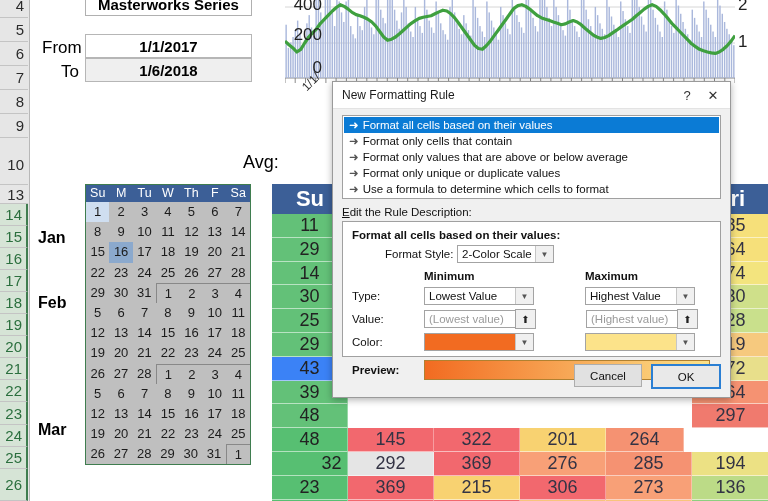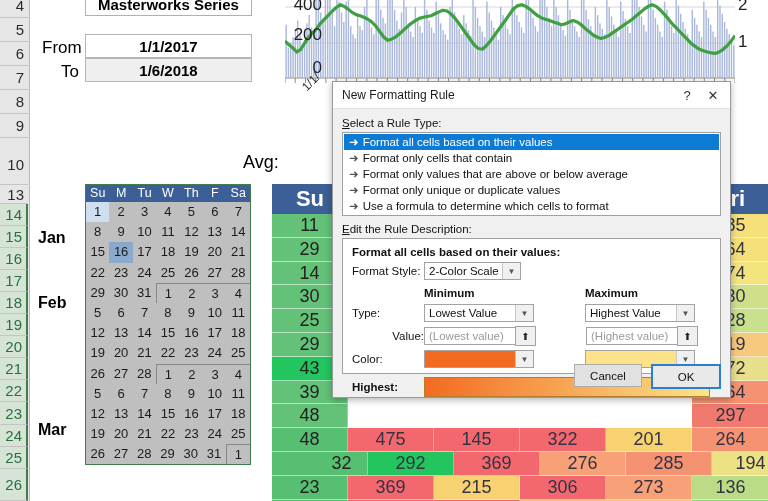--- a/index.html
+++ b/index.html
@@ -577,21 +577,21 @@
         </div>
         <div class="grow">
           <div class="gcell sucol" style="width: 76px; background: rgb(99, 193, 120);">29</div>
           <div class="gcell" style="width: 86px;"></div>
           <div class="gcell" style="width: 86px;"></div>
           <div class="gcell" style="width: 86px;"></div>
           <div class="gcell" style="width: 86px;"></div>
           <div class="gcell" style="width: 78px; background: rgb(246, 201, 126);">219</div>
         </div>
         <div class="grow">
-          <div class="gcell sucol" style="width: 76px; background: #22c55e;">43</div>
+          <div class="gcell sucol" style="width: 76px; background: #3b82f6;">43</div>
           <div class="gcell" style="width: 86px;"></div>
           <div class="gcell" style="width: 86px;"></div>
           <div class="gcell" style="width: 86px;"></div>
           <div class="gcell" style="width: 86px;"></div>
           <div class="gcell" style="width: 78px; background: rgb(232, 223, 139);">172</div>
         </div>
         <div class="grow">
           <div class="gcell sucol" style="width: 76px; background: rgb(99, 193, 120);">39</div>
           <div class="gcell" style="width: 86px;"></div>
           <div class="gcell" style="width: 86px;"></div>
@@ -602,29 +602,28 @@
         <div class="grow">
           <div class="gcell sucol" style="width: 76px; background: rgb(99, 193, 120);">48</div>
           <div class="gcell" style="width: 86px;"></div>
           <div class="gcell" style="width: 86px;"></div>
           <div class="gcell" style="width: 86px;"></div>
           <div class="gcell" style="width: 86px;"></div>
           <div class="gcell" style="width: 78px; background: rgb(240, 122, 110);">297</div>
         </div>
         <div class="grow">
           <div class="gcell sucol" style="width: 76px; background: rgb(87, 191, 114);">48</div>
-          <div class="gcell" style="width: 86px; background: rgb(242, 104, 110);">475</div>
           <div class="gcell" style="width: 86px; background: rgb(242, 104, 110);">145</div>
           <div class="gcell" style="width: 86px; background: rgb(242, 104, 110);">322</div>
           <div class="gcell" style="width: 86px; background: rgb(248, 210, 113);">201</div>
           <div class="gcell" style="width: 78px; background: rgb(245, 146, 114);">264</div>
         </div>
         <div class="grow">
-          <div class="gcell sucol" style="width: 96px; background: rgb(87, 191, 114); padding-left: 44px;">32</div>
-          <div class="gcell" style="width: 86px; background: #22c55e;">292</div>
+          <div class="gcell sucol" style="width: 76px; background: rgb(87, 191, 114); padding-left: 44px;">32</div>
+          <div class="gcell" style="width: 86px; background: #e5e5e5;">292</div>
           <div class="gcell" style="width: 86px; background: rgb(242, 104, 110);">369</div>
           <div class="gcell" style="width: 86px; background: rgb(248, 160, 119);">276</div>
           <div class="gcell" style="width: 86px; background: rgb(245, 146, 114);">285</div>
           <div class="gcell" style="width: 78px; background: rgb(236, 225, 132);">194</div>
         </div>
         <div class="grow">
           <div class="gcell sucol" style="width: 76px; background: rgb(87, 191, 114);">23</div>
           <div class="gcell" style="width: 86px; background: rgb(242, 104, 110);">369</div>
           <div class="gcell" style="width: 86px; background: rgb(248, 210, 113);">215</div>
           <div class="gcell" style="width: 86px; background: rgb(242, 104, 110);">306</div>
@@ -644,40 +643,37 @@
 
   <div class="dlg">
 
     <div class="dlg-title">
       <span class="t">New Formatting Rule</span>
       <span class="dlg-btn">?</span>
       <span class="dlg-btn">✕</span>
     </div>
 
     <div class="dlg-body">
-      <div class="sec-lbl">
-        <u>S</u><span id="ruleTypeRest">elect a Rule Type:</span>
-      </div>
 
       <div class="rulelist" id="rulelist">
           <div class="rule sel"><span class="ar">➜</span><span>Format all cells based on their values</span></div>
           <div class="rule"><span class="ar">➜</span><span>Format only cells that contain</span></div>
           <div class="rule"><span class="ar">➜</span><span>Format only values that are above or below average</span></div>
           <div class="rule"><span class="ar">➜</span><span>Format only unique or duplicate values</span></div>
           <div class="rule"><span class="ar">➜</span><span>Use a formula to determine which cells to format</span></div>
         </div>
 
       <div class="sec-lbl" style="margin-top:7px;">
         <u>E</u><span id="editRest">dit the Rule Description:</span>
       </div>
 
       <div class="descbox">
         <div class="desc-h">Format all cells based on their values:</div>
 
-        <div class="frow" style="margin-bottom:7px;">
+        <div class="frow" style="margin-bottom:7px;margin-left:33px;">
           <span style="width:72px;">Format Style:</span>
           <div class="field" style="width:97px;">
             <span class="cap">2-Color Scale</span>
             <span class="combo-arrow">▼</span>
           </div>
         </div>
 
         <div class="frow" style="margin-bottom:5px;">
           <span style="width:72px;"></span>
           <span style="width:125px;font-weight:bold;">Minimum</span>
@@ -692,21 +688,21 @@
             <span class="combo-arrow">▼</span>
           </div>
           <span style="width:51px;"></span>
           <div class="field" style="width:110px;">
             <span class="cap">Highest Value</span>
             <span class="combo-arrow">▼</span>
           </div>
         </div>
 
         <div class="frow" style="margin-bottom:4px;">
-          <span style="width:72px;text-align:right;">Value:</span>
+          <span style="width:72px;">Value:</span>
           <div class="field" style="width:92px;">
             <span class="cap ghost">(Lowest value)</span>
           </div>
           <div class="collector">⬆</div>
           <span style="width:50px;"></span>
           <div class="field" style="width:92px;">
             <span class="cap ghost">(Highest value)</span>
           </div>
           <div class="collector">⬆</div>
         </div>
@@ -718,21 +714,21 @@
             <span class="combo-arrow">▼</span>
           </div>
           <span style="width:51px;"></span>
           <div class="field colmini" style="width:110px;padding:0;">
             <span id="maxSwatch" class="swatch" style="flex: 1 1 0%; background: rgb(252, 227, 138);"></span>
             <span class="combo-arrow">▼</span>
           </div>
         </div>
 
         <div class="frow">
-          <span style="width:72px;font-weight:bold;">Highest:</span>
+          <span style="width:72px;font-weight:bold;">Preview:</span>
           <div id="previewBar" class="preview-bar" style="flex: 1 1 0%; background: linear-gradient(to right, rgb(242, 107, 33), rgb(252, 227, 138));"></div>
         </div>
       </div>
     </div>
 
     <div class="btnrow">
       <div class="pbtn">Cancel</div>
       <div class="pbtn def">OK</div>
     </div>
   </div>

